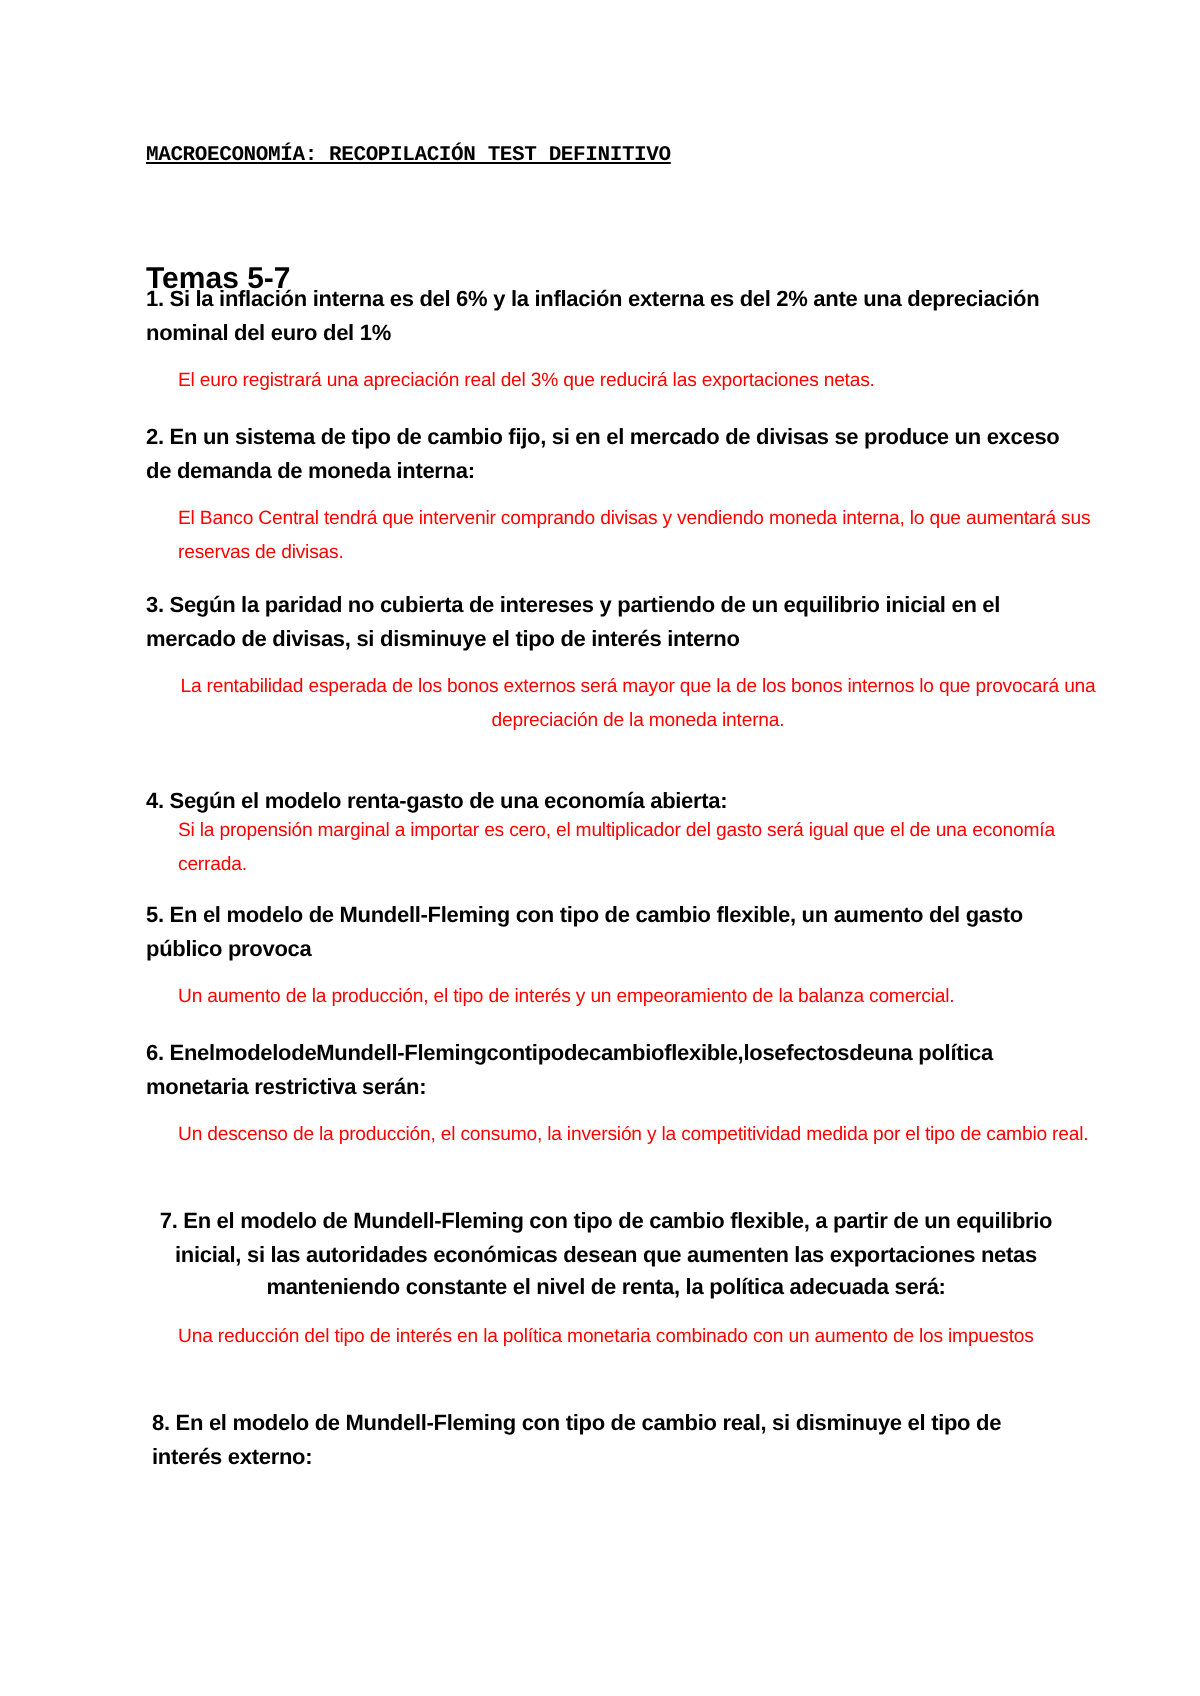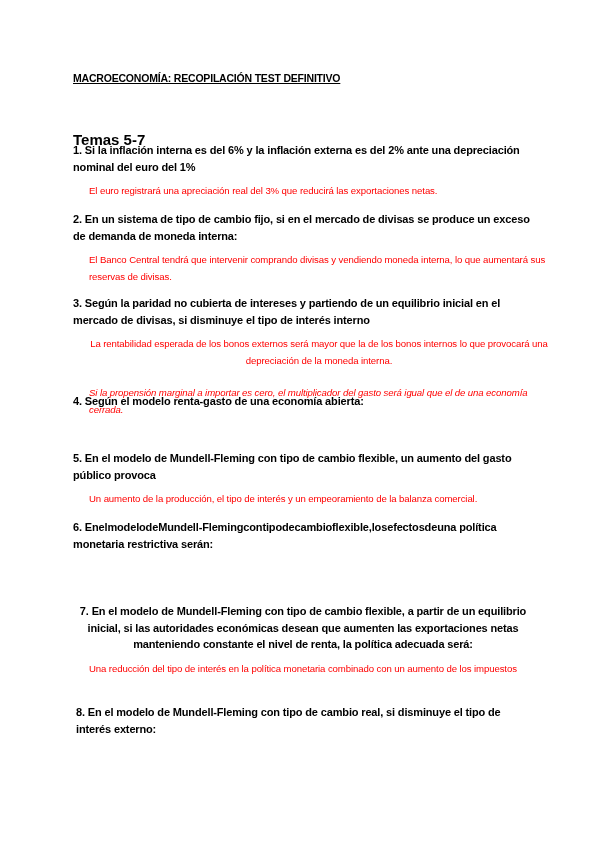--- a/index.html
+++ b/index.html
@@ -1,19 +1,19 @@
 <!DOCTYPE html>
 <html><head>
 <meta charset="utf-8">
 <style>
   html, body { margin:0; padding:0; background:#ffffff; }
   body { width:600px; height:848px; position:relative; overflow:hidden;
          font-family:"Liberation Sans", sans-serif; color:#000; }
   .page { position:absolute; left:0; top:0; width:600px; height:848px; background:#fff; }
-  .title { position:absolute; left:73px; top:72px; font-size:10.5px; font-weight:bold; text-decoration:underline; letter-spacing:-0.2px; }
+  .title { position:absolute; left:73px; top:72px; font-size:10.5px; font-weight:bold; text-decoration:underline; letter-spacing:-0.2px;font-family:Liberation Mono, monospace; }
   .section { position:absolute; left:73px; top:131px; font-size:15px; font-weight:bold; }
   .q { position:absolute; left:73px; width:460px; font-size:11px; font-weight:bold; line-height:16.5px; letter-spacing:-0.15px; }
   .a { position:absolute; left:73px; width:460px; font-size:9.6px; line-height:16.5px; color:#ff0000; letter-spacing:-0.1px;margin-left:16px; }
   .q .num { font-weight:bold; }
 </style>
 </head>
 <body>
 
 <div class="page">
   <div class="title">MACROECONOMÍA: RECOPILACIÓN TEST DEFINITIVO</div>
@@ -22,24 +22,25 @@
   <div class="q" style="top:142px;"><span class="num">1.</span> <span>Si la inflación interna es del 6% y la inflación externa es del 2% ante una depreciación nominal del euro del 1%</span></div>
   <div class="a" style="top:183px;">El euro registrará una apreciación real del 3% que reducirá las exportaciones netas.</div>
 
   <div class="q" style="top:211px;"><span class="num">2.</span> <span>En un sistema de tipo de cambio fijo, si en el mercado de divisas se produce un exceso de demanda de moneda interna:</span></div>
   <div class="a" style="top:252px;">El Banco Central tendrá que intervenir comprando divisas y vendiendo moneda interna, lo que aumentará sus reservas de divisas.</div>
 
   <div class="q" style="top:295px;"><span class="num">3.</span> <span>Según la paridad no cubierta de intereses y partiendo de un equilibrio inicial en el mercado de divisas, si disminuye el tipo de interés interno</span></div>
   <div class="a" style="top:336px;text-align:center;">La rentabilidad esperada de los bonos externos será mayor que la de los bonos internos lo que provocará una depreciación de la moneda interna.</div>
 
   <div class="q" style="top:393px;"><span class="num">4.</span> <span>Según el modelo renta-gasto de una economía abierta:</span></div>
-  <div class="a" style="top:385px;font-style:italic;">Si la propensión marginal a importar es cero, el multiplicador del gasto será igual que el de una economía cerrada.</div>
+  <div class="a" style="top:408px;">Si la propensión marginal a importar es cero, el multiplicador del gasto será igual que el de una economía cerrada.</div>
 
   <div class="q" style="top:450px;"><span class="num">5.</span> <span>En el modelo de Mundell-Fleming con tipo de cambio flexible, un aumento del gasto público provoca</span></div>
   <div class="a" style="top:491px;">Un aumento de la producción, el tipo de interés y un empeoramiento de la balanza comercial.</div>
 
   <div class="q" style="top:519px;"><span class="num">6.</span> <span>EnelmodelodeMundell-Flemingcontipodecambioflexible,losefectosdeuna política monetaria restrictiva serán:</span></div>
+  <div class="a" style="top:560px;">Un descenso de la producción, el consumo, la inversión y la competitividad medida por el tipo de cambio real.</div>
 
   <div class="q" style="top:603px;text-align:center;"><span class="num">7.</span> <span>En el modelo de Mundell-Fleming con tipo de cambio flexible, a partir de un equilibrio inicial, si las autoridades económicas desean que aumenten las exportaciones netas manteniendo constante el nivel de renta, la política adecuada será:</span></div>
   <div class="a" style="top:661px;">Una reducción del tipo de interés en la política monetaria combinado con un aumento de los impuestos</div>
 
   <div class="q" style="top:704px; left:76px;"><span class="num">8.</span> <span>En el modelo de Mundell-Fleming con tipo de cambio real, si disminuye el tipo de interés externo:</span></div>
 </div>
 
 </body></html>

